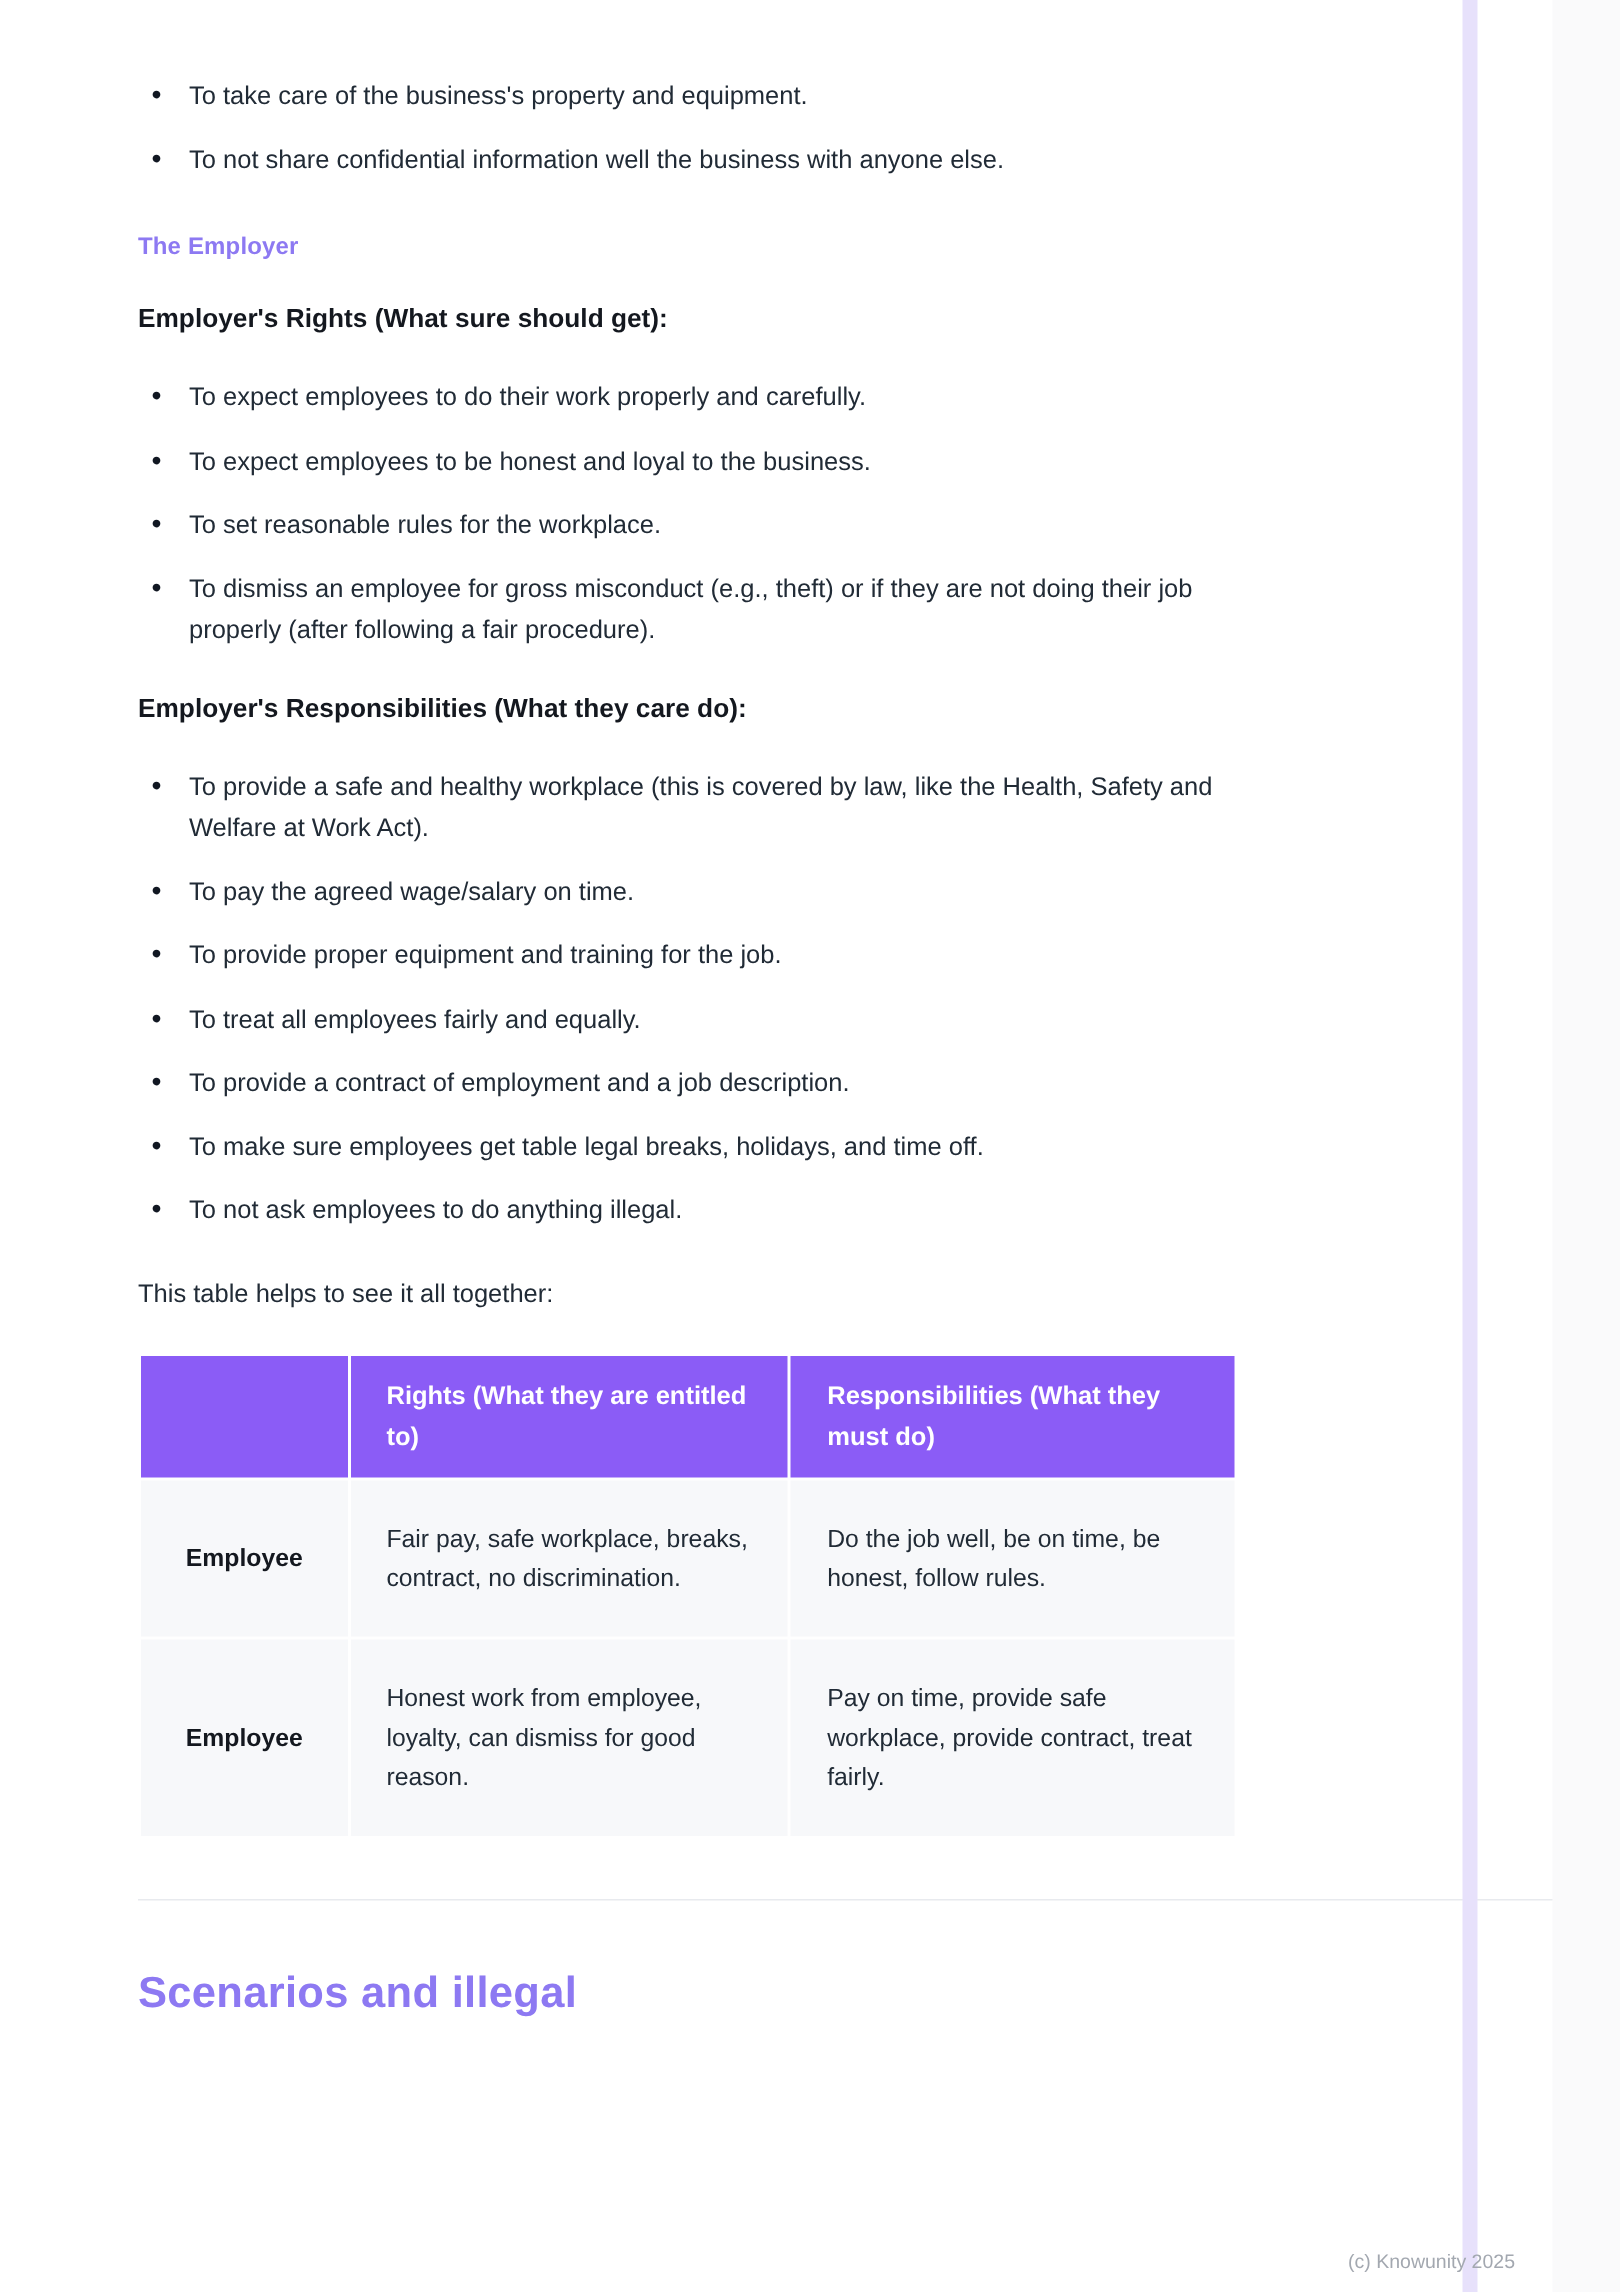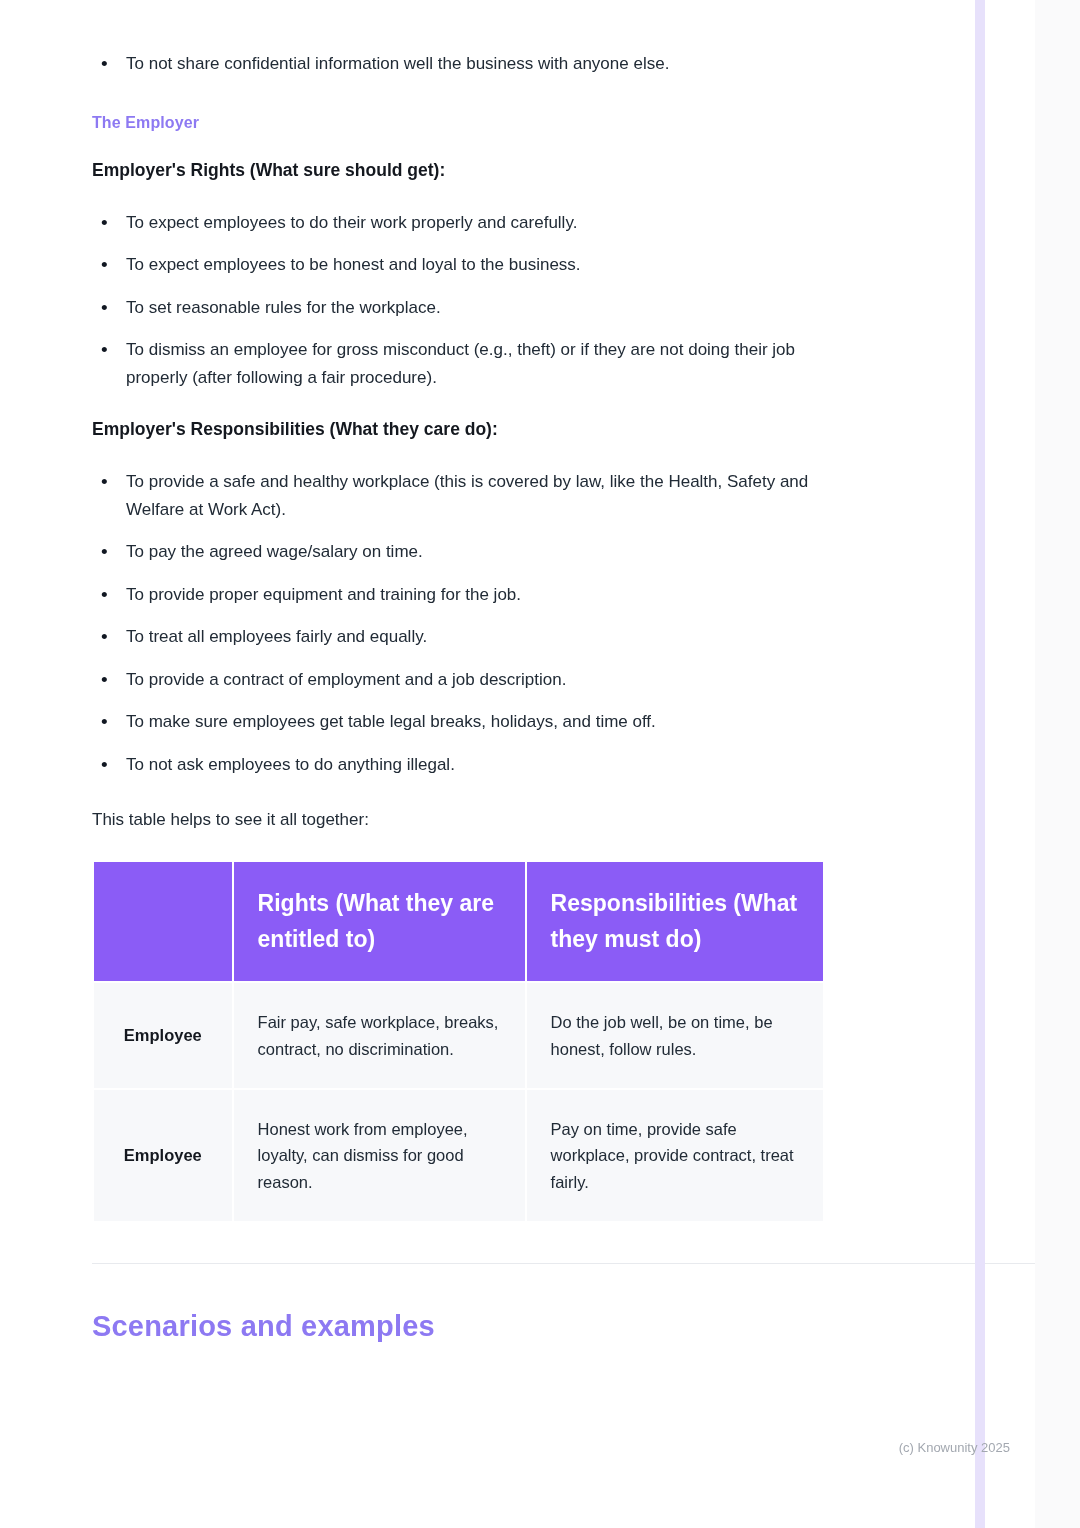--- a/index.html
+++ b/index.html
@@ -75,24 +75,24 @@
 
   table.info-table {
     width: 733px;
     border-collapse: separate;
     border-spacing: 2px;
     margin: 0;
   }
   table.info-table th {
     background: var(--accent, #8b5cf6);
     color: #ffffff;
-    font-size: 23px;
+    font-size: 17px;
     font-weight: 700;
     text-align: left;
-    padding: 23px 24px;
+    padding: 13px 24px;
     line-height: 1.6;
     vertical-align: middle;
   }
   table.info-table td {
     background: var(--cellbg, #f7f8fa);
     font-size: 16.5px;
     padding: 26px 24px;
     line-height: 1.6;
     vertical-align: middle;
     color: #212b36;
@@ -114,37 +114,38 @@
   }
   h1.next-section {
     margin: 46px 0 0 0;
     font-size: 29px;
     font-weight: 800;
     color: var(--heading, #8d79f2);
     letter-spacing: 0.2px;
   }
   .footer-copyright {
     position: absolute;
-    top: 1440px;
+    top: 1500px;
     right: 70px;
     font-size: 13px;
     color: #a3a8b0;
     z-index: 2;
   }
 </style>
 </head>
 <body>
 
 <div class="right-gutter"></div>
 <div class="scrollbar-track"></div>
 
 <div class="content">
   <div class="text-col">
 
     <ul class="bullets">
+      <li>To take care of the business's property and equipment.</li>
       <li>To not share confidential information well the business with anyone else.</li>
     </ul>
 
     <h2 class="section-title">The Employer</h2>
 
     <h3 class="subhead">Employer's Rights (What sure should get):</h3>
 
     <ul class="bullets">
       <li>To expect employees to do their work properly and carefully.</li>
       <li>To expect employees to be honest and loyal to the business.</li>
@@ -185,16 +186,16 @@
           <td>Honest work from employee, loyalty, can dismiss for good reason.</td>
           <td>Pay on time, provide safe workplace, provide contract, treat fairly.</td>
         </tr>
       </tbody>
     </table>
 
   </div>
 
   <hr class="divider">
 
-  <h1 class="next-section">Scenarios and examples</h1>
+  <h1 class="next-section">Scenarios and illegal</h1>
 </div>
 
 <div class="footer-copyright">(c) Knowunity 2025</div>
 
 </body></html>

